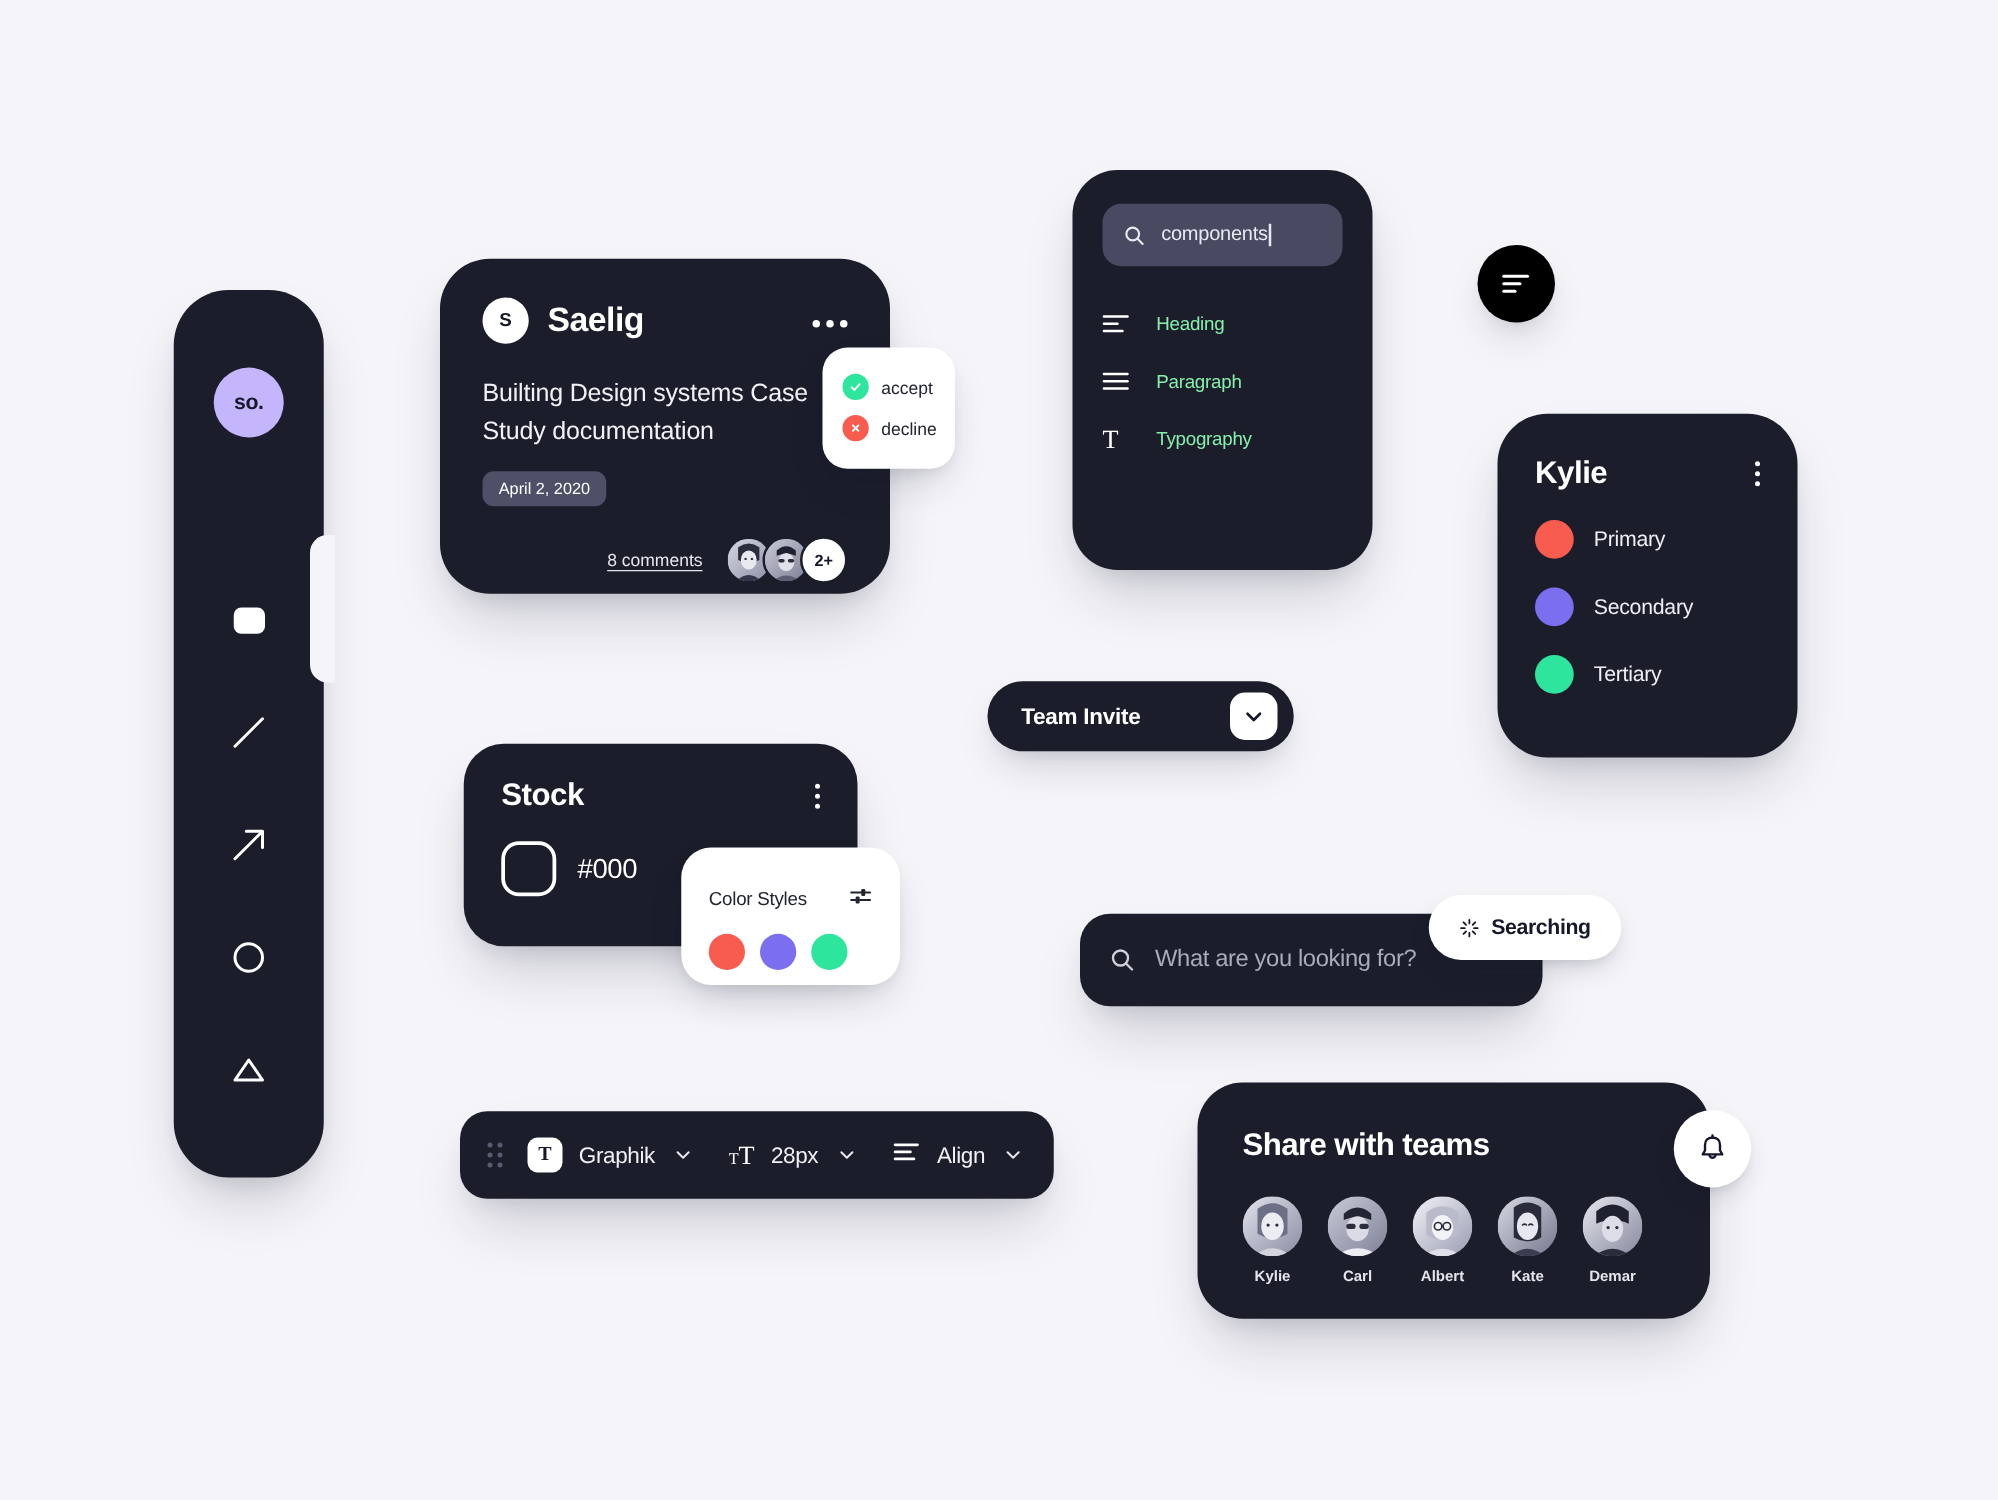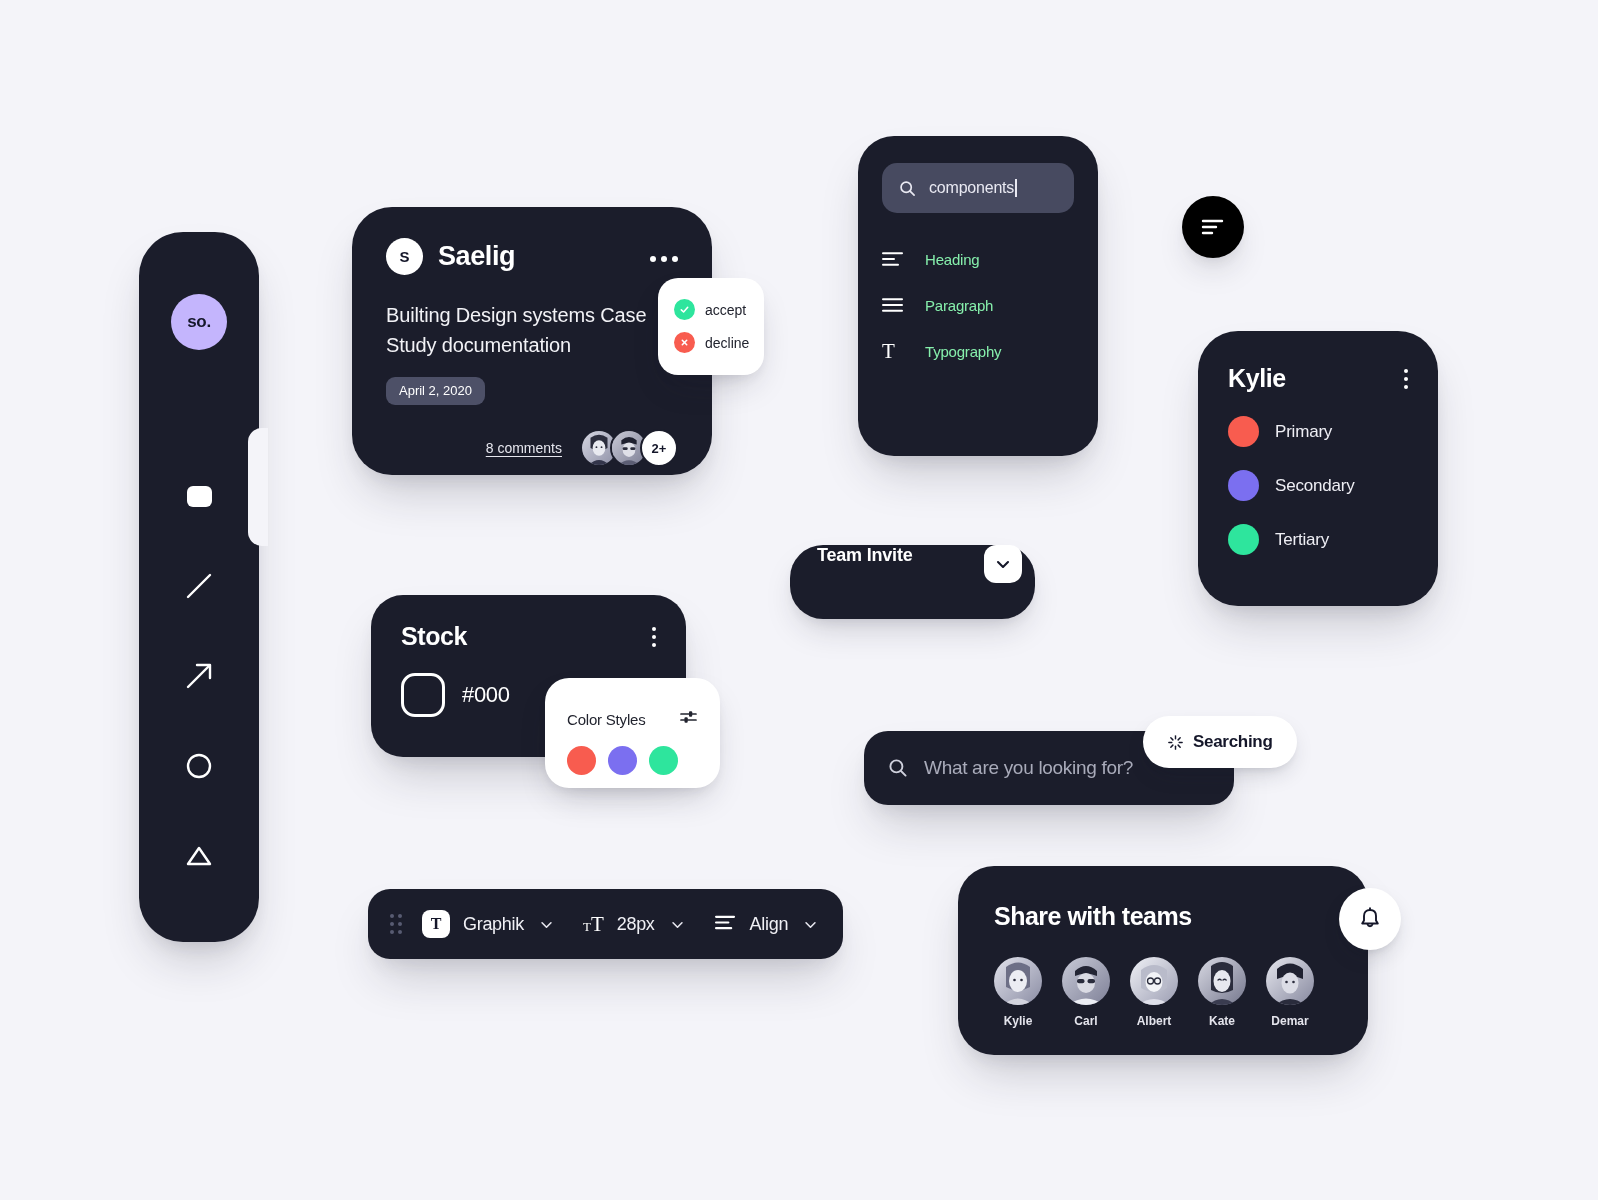--- a/index.html
+++ b/index.html
@@ -139,22 +139,22 @@
   #styles-title { font-size: 25px; font-weight: 700; letter-spacing: -.4px; }
   #styles-kebab { margin-left: auto; display: flex; flex-direction: column; gap: 4px; }
   #styles-kebab i { width: 4px; height: 4px; border-radius: 50%; background: #fff; display: block; }
   .style-row { display: flex; align-items: center; margin-top: 23px; }
   .style-swatch { width: 31px; height: 31px; border-radius: 50%; flex: none; }
   .style-label { font-size: 17px; margin-left: 16px; color: #eeeef4; letter-spacing:-.2px;}
 
   
   #team-invite {
     position: absolute; left: 790px; top: 545px;
-    width: 245px; height: 74px; border-radius: 33px;
-    display: flex; align-items: flex-start; padding: 0 13px 0 27px;
+    width: 245px; height: 56px; border-radius: 33px;
+    display: flex; align-items: center; padding: 0 13px 0 27px;
   }
   #team-invite-label { font-size: 18px; font-weight: 700; letter-spacing: -.2px; }
   #team-invite-btn {
     margin-left: auto; width: 38px; height: 38px; border-radius: 12px;
     background: #fff; display: flex; align-items: center; justify-content: center;
   }
 
   
   #stock-card {
     position: absolute; left: 371px; top: 595px;

